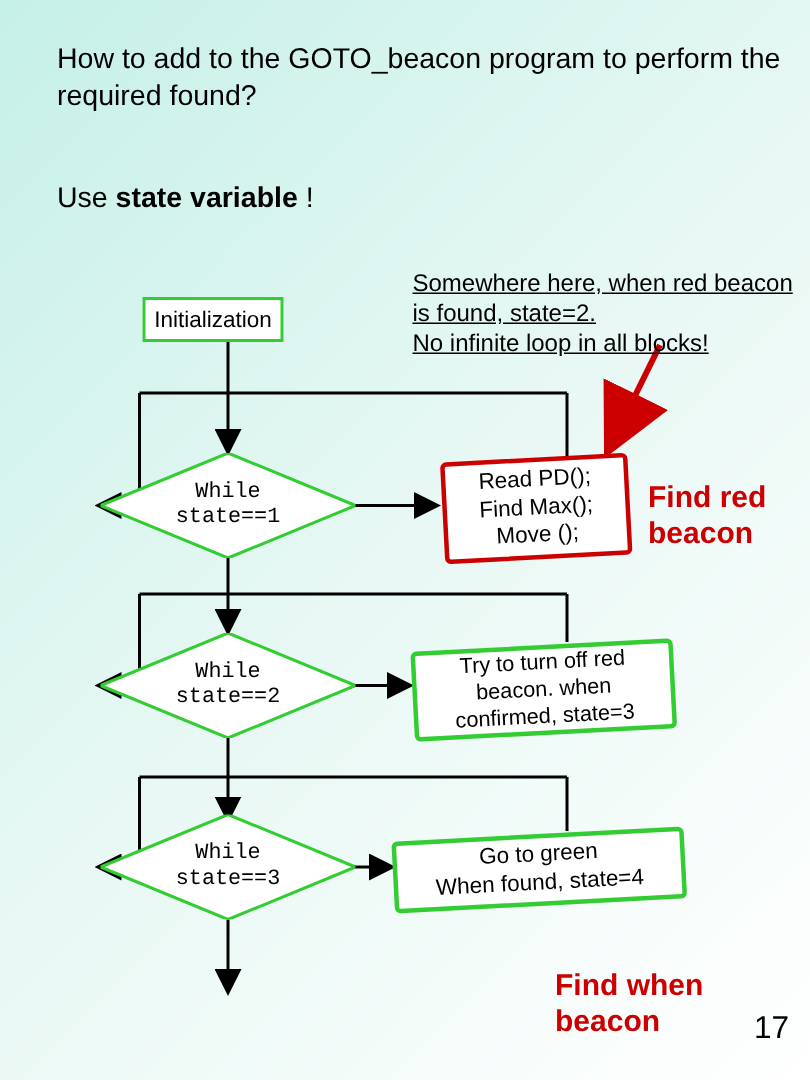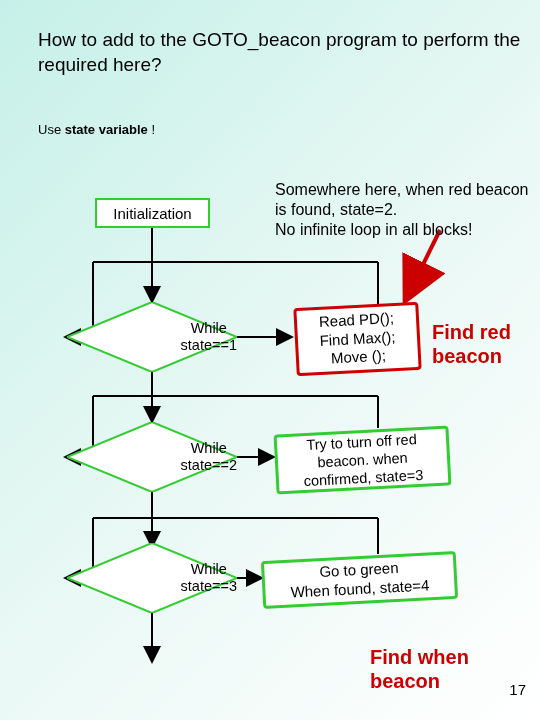--- a/index.html
+++ b/index.html
@@ -16,52 +16,54 @@
     top: 28px;
     left: 38px;
     font-size: 19px;
     color: #000;
     line-height: 1.3;
   }
   .subtitle {
     position: absolute;
     top: 122px;
     left: 38px;
-    font-size: 13px;
+    font-size: 19px;
     color: #000;
   }
   .subtitle b { font-weight: bold; }
   .annotation {
     position: absolute;
     top: 180px;
     left: 275px;
     font-size: 16px;
     color: #000;
     line-height: 1.25;
+    text-decoration: underline;
   }
   .init-box {
     position: absolute;
     top: 198px;
     left: 95px;
-    width: 115px;
+    width: 94px;
     height: 30px;
     border: 2px solid #33cc33;
     background: #fff;
     font-size: 15px;
     display: flex;
     align-items: center;
     justify-content: center;
   }
   .diamond {
     position: absolute;
     width: 170px;
     height: 70px;
     display: flex;
     align-items: center;
-    justify-content: flex-end;
+    justify-content: center;
+    font-family: Liberation Mono, monospace;
   }
   .diamond svg { position: absolute; top: 0; left: 0; }
   .diamond-text {
     position: relative;
     text-align: center;
     font-size: 14.5px;
     line-height: 1.2;
     z-index: 2;
   }
   .proc-box {
@@ -82,21 +84,21 @@
     position: absolute;
     font-size: 20px;
     color: #cc0000;
     font-weight: bold;
     line-height: 1.2;
   }
   .page-num {
     position: absolute;
     bottom: 22px;
     right: 14px;
-    font-size: 15px;
+    font-size: 21px;
   }
   svg.lines {
     position: absolute;
     top: 0;
     left: 0;
     width: 540px;
     height: 720px;
     pointer-events: none;
   }
 </style>
@@ -141,21 +143,21 @@
 
   <line x1="235" y1="578" x2="260" y2="578" stroke="#000" stroke-width="2" marker-end="url(#arr)"></line>
 
   <line x1="378" y1="554" x2="378" y2="518" stroke="#000" stroke-width="2"></line>
 
   <line x1="152" y1="613" x2="152" y2="660" stroke="#000" stroke-width="2" marker-end="url(#arr)"></line>
 
   <line x1="440" y1="230" x2="408" y2="295" stroke="#cc0000" stroke-width="4" marker-end="url(#arrRed)"></line>
 </svg>
 
-<div class="title">How to add to the GOTO_beacon program to perform the required here?</div>
+<div class="title">How to add to the GOTO_beacon program to perform the required found?</div>
 
 <div class="subtitle">
   <span>Use </span><b>state variable</b><span> !</span>
 </div>
 
 <div class="annotation" style="white-space:pre-line;">Somewhere here, when red beacon is found, state=2.
 No infinite loop in all blocks!</div>
 
 <div class="init-box">
   <span>Initialization</span>

